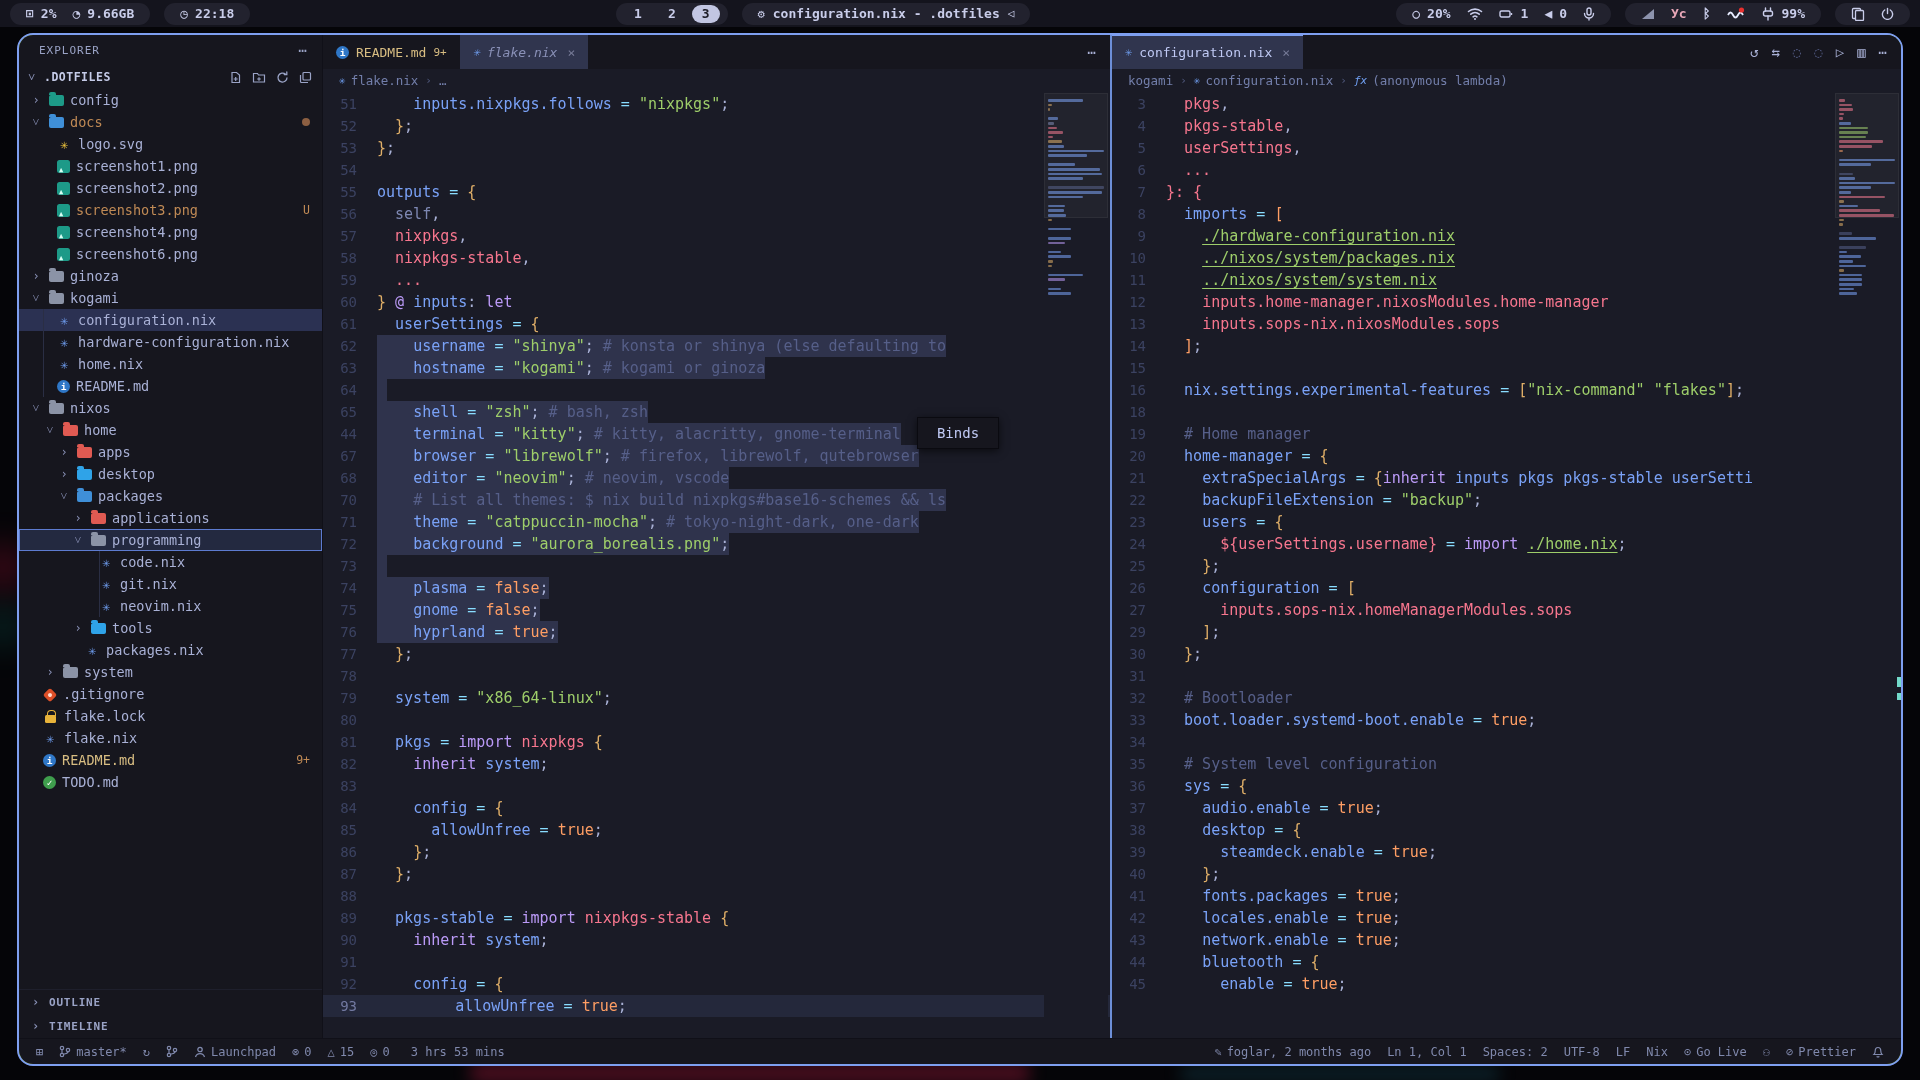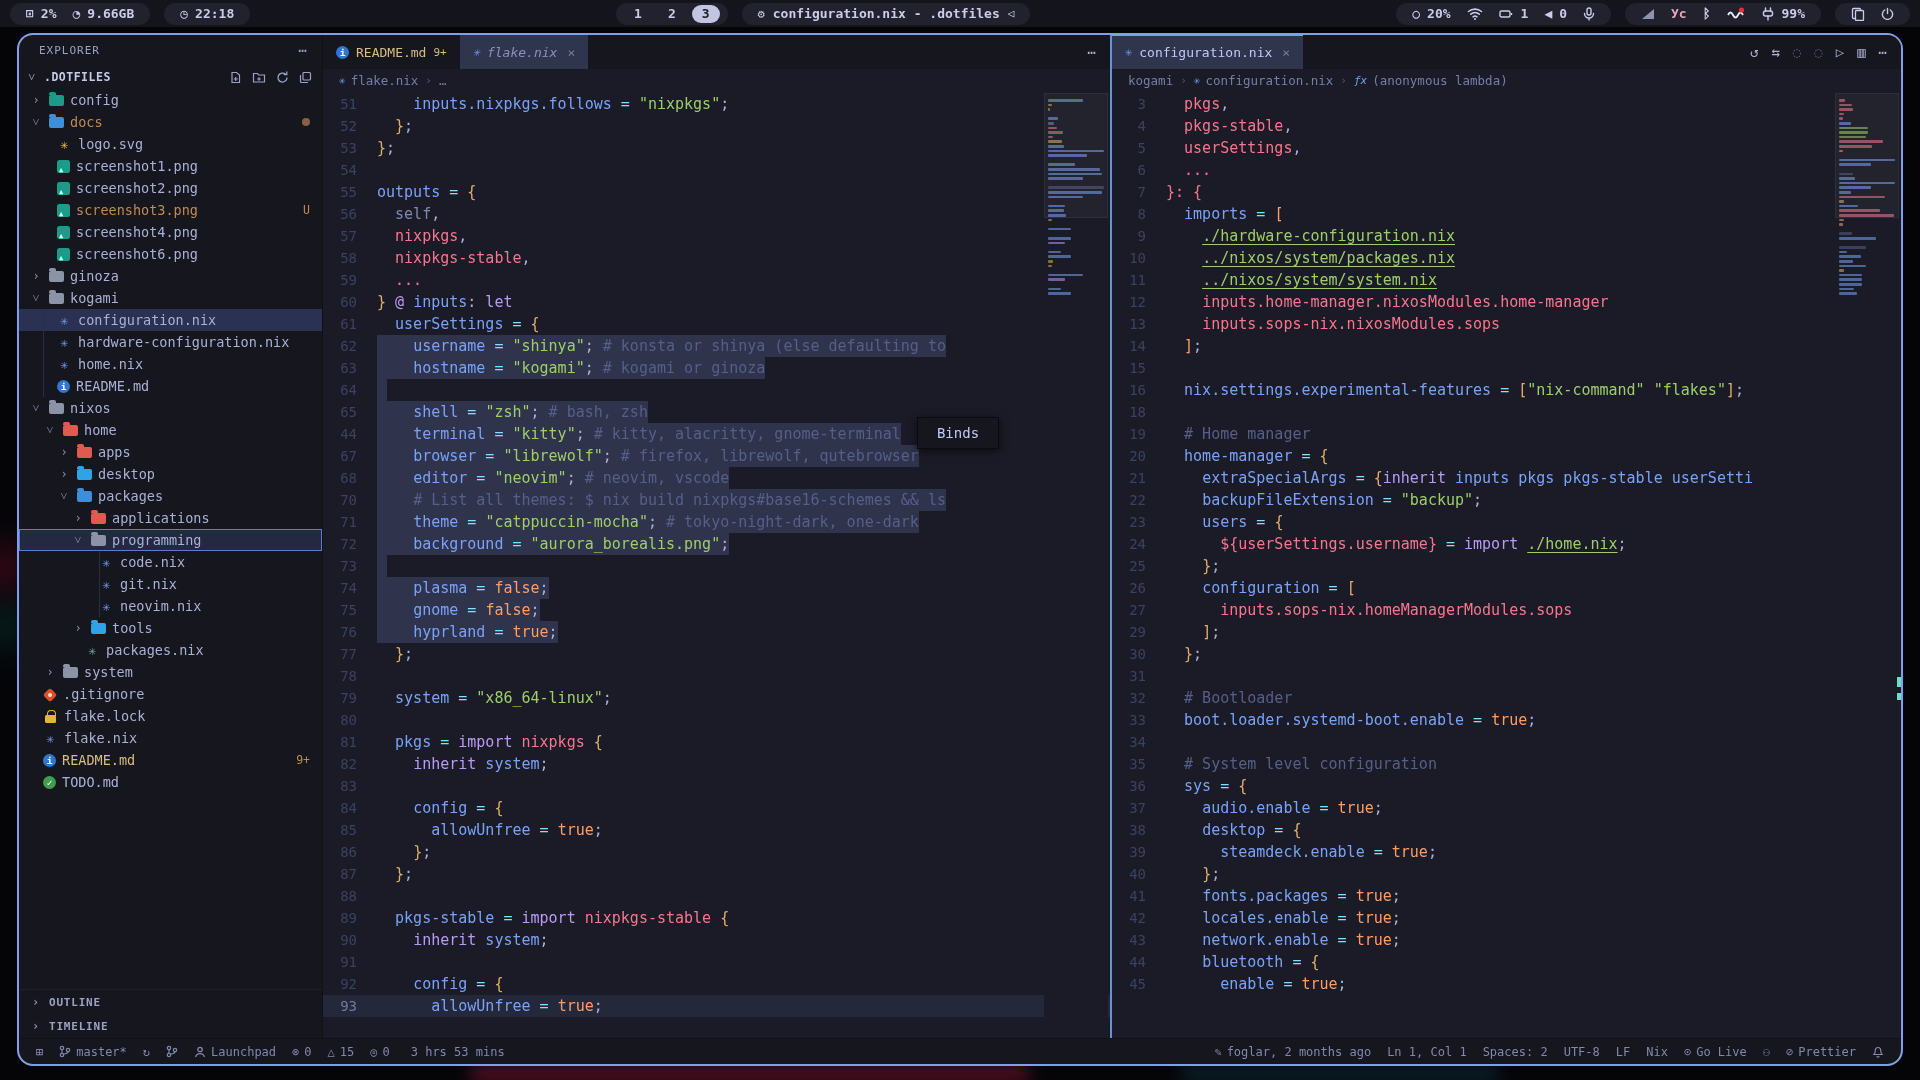--- a/index.html
+++ b/index.html
@@ -75,21 +75,21 @@
   .tabbar .spacer { flex:1; }
   .tab-actions { display:flex; align-items:center; gap:13px; padding:0 14px; color:#a9b1d6; font-size:14px; }
   .tab-actions .dim { color:#565f89; }
   .crumbs { height:22px; display:flex; align-items:center; gap:7px; padding:0 16px; font-size:12.5px; color:#737fab; flex:none; }
   .crumb { display:flex; align-items:center; gap:5px; cursor:pointer; }
   .crumb .nixg { font-size:11px; color:#6f9ef0; }
   .csep { color:#515b80; font-size:11px; }
 
   .codewrap { flex:1; position:relative; overflow:hidden; padding-top:2px; }
   .cline { height:22px; display:flex; white-space:pre; font-size:15px; line-height:22px; }
-  .cline.cur { background:#24283b; }
+  .cline.cur { background:#24283b;gap:24px; }
   .lnum { width:54px; text-align:right; color:#3b4261; flex:none; padding-right:20px; font-size:14px; }
   .lcontent { flex:none; }
   .selbg { background:rgba(81,92,139,.38); }
   .selblock { display:inline-block; width:10px; height:100%; background:rgba(81,92,139,.38); }
   .tk-d{color:#a9b1d6} .tk-v{color:#7aa2f7} .tk-p{color:#7aa2f7} .tk-s{color:#9ece6a}
   .tk-k{color:#bb9af7} .tk-o{color:#89ddff} .tk-b{color:#e0af68} .tk-n{color:#ff9e64}
   .tk-c{color:#565f89;} .tk-r{color:#f7768e} .tk-m{color:#7e88b3}
   .tk-u{color:#9ece6a;text-decoration:underline;text-underline-offset:3px}
 
   .minimap { position:absolute; top:2px; right:2px; width:64px; bottom:0; background:#1a1b26; }

